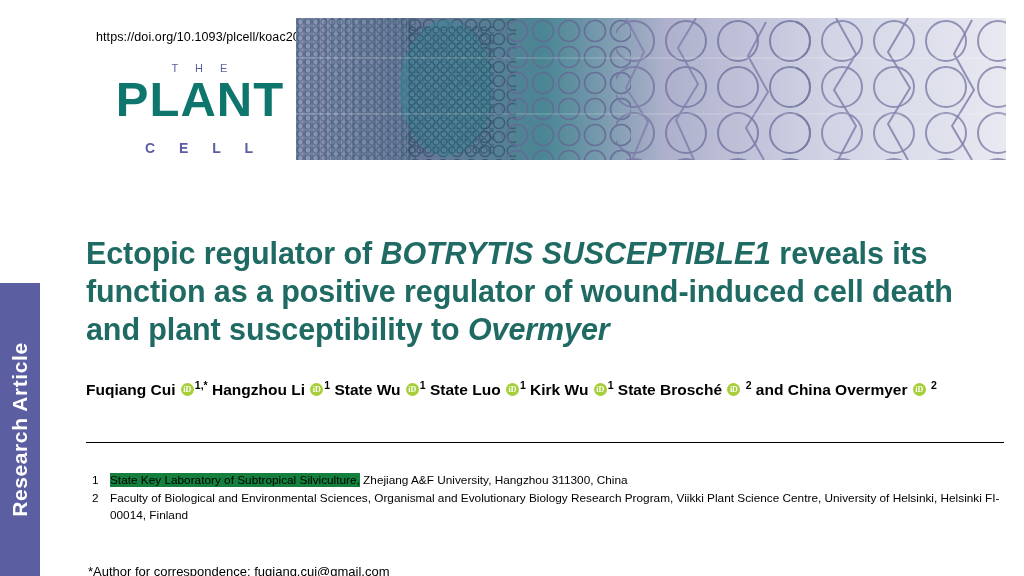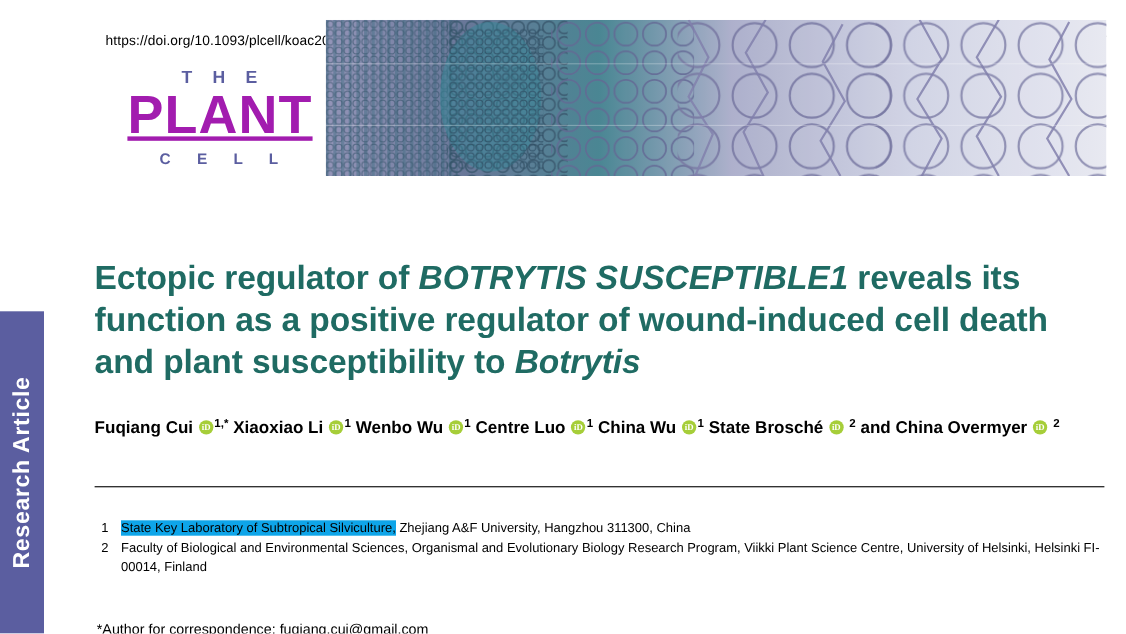--- a/index.html
+++ b/index.html
@@ -74,41 +74,40 @@
   
   .logo {
     position: absolute;
     left: 100px;
     top: 62px;
     width: 200px;
     text-align: center;
     color: #4e5ba6;
   }
   .logo .the {
-    font-size: 16px;
+    font-size: 11px;
     letter-spacing: 7px;
-    font-weight: 700;
+    font-weight: 400;
     color: #5b5ea0;
     margin-left: 6px;
   }
   .logo .plant {
     font-size: 49px;
     font-weight: 700;
     line-height: 50px;
     letter-spacing: 1px;
-    color: #a21caf;
-    text-decoration: underline;
+    color: #0f766e;
   }
   .logo .cell {
     font-size: 14px;
     letter-spacing: 10px;
     font-weight: 700;
     color: #5b5ea0;
     margin-left: 8px;
-    margin-top: 6px;
+    margin-top: 16px;
   }
 
   
   .banner {
     position: absolute;
     left: 296px;
     top: 18px;
     width: 710px;
     height: 142px;
     overflow: hidden;
@@ -185,21 +184,21 @@
     color: #000;
   }
   .affil-row { display: flex; margin-bottom: 1px; }
   .affil-num {
     width: 18px;
     flex: 0 0 18px;
     text-align: left;
     padding-left: 4px;
   }
   .affil-text { flex: 1; }
-  .hl { background: #0ea5e9; }
+  .hl { background: #15803d; }
 
   
   .corr {
     position: absolute;
     left: 88px;
     top: 564px;
     font-size: 13px;
     color: #000;
   }
 </style>
@@ -271,29 +270,29 @@
       <rect x="0" y="0" width="710" height="142" fill="#ffffff" opacity="0.06"></rect>
     </svg>
   </div>
 </div>
 
 <div class="sidebar">
   <div class="sidebar-label">Research Article</div>
 </div>
 
 <h1 class="title">
-  <span>Ectopic regulator of </span><span class="it">BOTRYTIS SUSCEPTIBLE1</span><span> reveals its function as a positive regulator of wound-induced cell death and plant susceptibility to </span><span class="it">Botrytis</span>
+  <span>Ectopic regulator of </span><span class="it">BOTRYTIS SUSCEPTIBLE1</span><span> reveals its function as a positive regulator of wound-induced cell death and plant susceptibility to </span><span class="it">Overmyer</span>
 </h1>
 
 <div class="authors">
   <span><span>Fuqiang Cui</span> <span class="orcid"></span><span class="sup">1,*</span></span>
-  <span><span>Xiaoxiao Li</span> <span class="orcid"></span><span class="sup">1</span></span>
-  <span><span>Wenbo Wu</span> <span class="orcid"></span><span class="sup">1</span></span>
-  <span><span>Centre Luo</span> <span class="orcid"></span><span class="sup">1</span></span>
-  <span><span>China Wu</span> <span class="orcid"></span><span class="sup">1</span></span>
+  <span><span>Hangzhou Li</span> <span class="orcid"></span><span class="sup">1</span></span>
+  <span><span>State Wu</span> <span class="orcid"></span><span class="sup">1</span></span>
+  <span><span>State Luo</span> <span class="orcid"></span><span class="sup">1</span></span>
+  <span><span>Kirk Wu</span> <span class="orcid"></span><span class="sup">1</span></span>
   <span><span>State Brosché</span> <span class="orcid"></span> <span class="sup">2</span></span>
   <span><span>and China Overmyer</span> <span class="orcid"></span> <span class="sup">2</span></span>
 </div>
 
 <div class="rule"></div>
 
 <div class="affils">
   <div class="affil-row">
     <div class="affil-num">1</div>
     <div class="affil-text"><span class="hl">State Key Laboratory of Subtropical Silviculture,</span><span> Zhejiang A&amp;F University, Hangzhou 311300, China</span></div>

